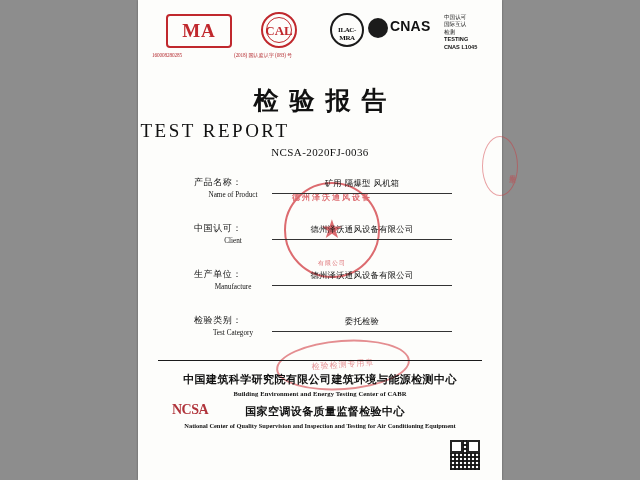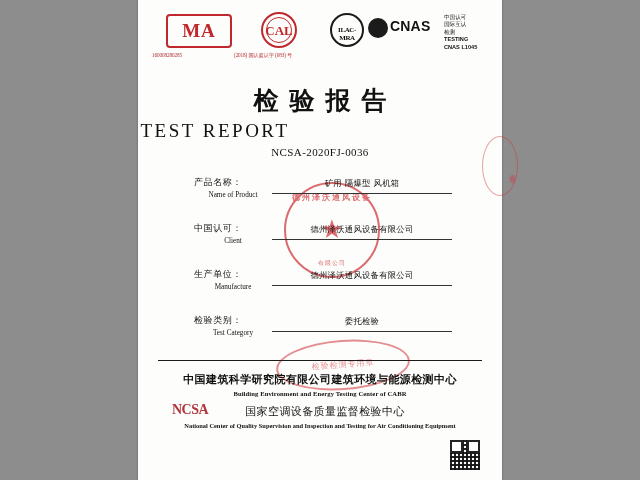--- a/index.html
+++ b/index.html
@@ -259,21 +259,21 @@
     font-family: "Liberation Serif", serif;
     font-size: 6.6px;
     font-weight: bold;
     color: #111;
     margin-top: 3px;
     letter-spacing: 0.1px;
   }
   .f-cn2 {
     font-family: "DejaVu Serif", serif;
     font-size: 11px;
-    font-weight: normal;
+    font-weight: bold;
     color: #111;
     letter-spacing: 0.4px;
     margin-top: 7px;
     margin-left: 10px;
   }
   .f-en2 {
     font-family: "Liberation Serif", serif;
     font-size: 6.4px;
     font-weight: bold;
     color: #111;

